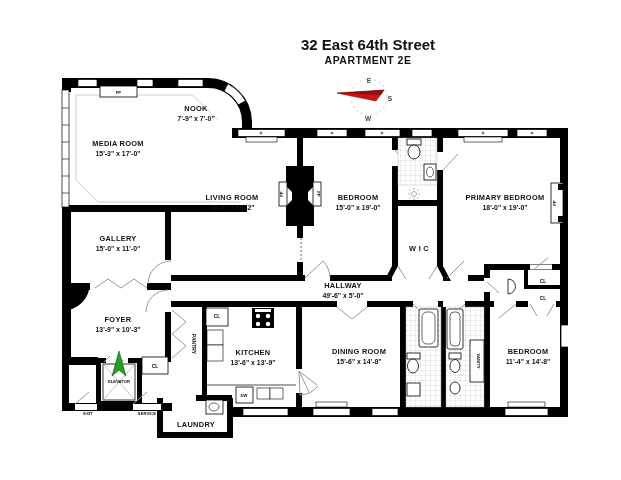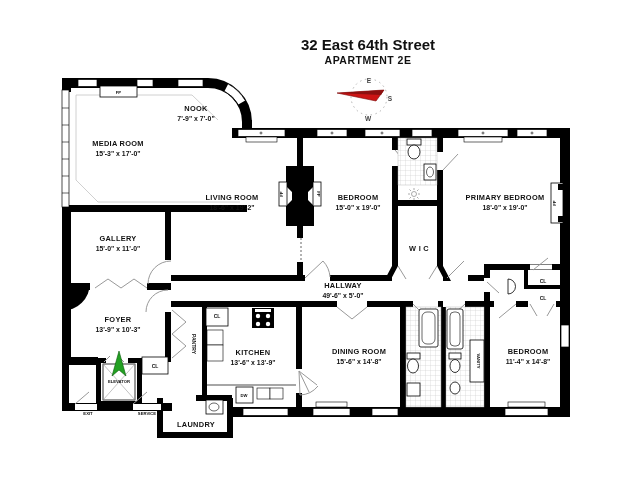--- a/index.html
+++ b/index.html
@@ -1,16 +1,16 @@
 <!DOCTYPE html>
 <html><head>
 <meta charset="utf-8">
 <style>
   html,body{margin:0;padding:0;background:#fff;}
-  .page{width:621px;height:480px;background:#fff;position:relative;overflow:hidden;
+  .page{width:568px;height:480px;background:#fff;position:relative;overflow:hidden;
         font-family:"Liberation Sans",sans-serif;}
   svg{display:block}
   text{font-family:"Liberation Sans","DejaVu Sans",sans-serif;fill:#111;}
   .ttl{font-size:15px;font-weight:bold;}
   .sub{font-size:10.5px;font-weight:bold;letter-spacing:.5px;}
   .room{font-size:7.4px;font-weight:bold;letter-spacing:.3px;}
   .dims{font-size:6.9px;font-weight:bold;}
   .tiny{font-size:5px;font-weight:bold;}
   .micro{font-size:4.2px;font-weight:bold;}
   .compass-letter{font-size:6.5px;font-weight:bold;fill:#444;}

